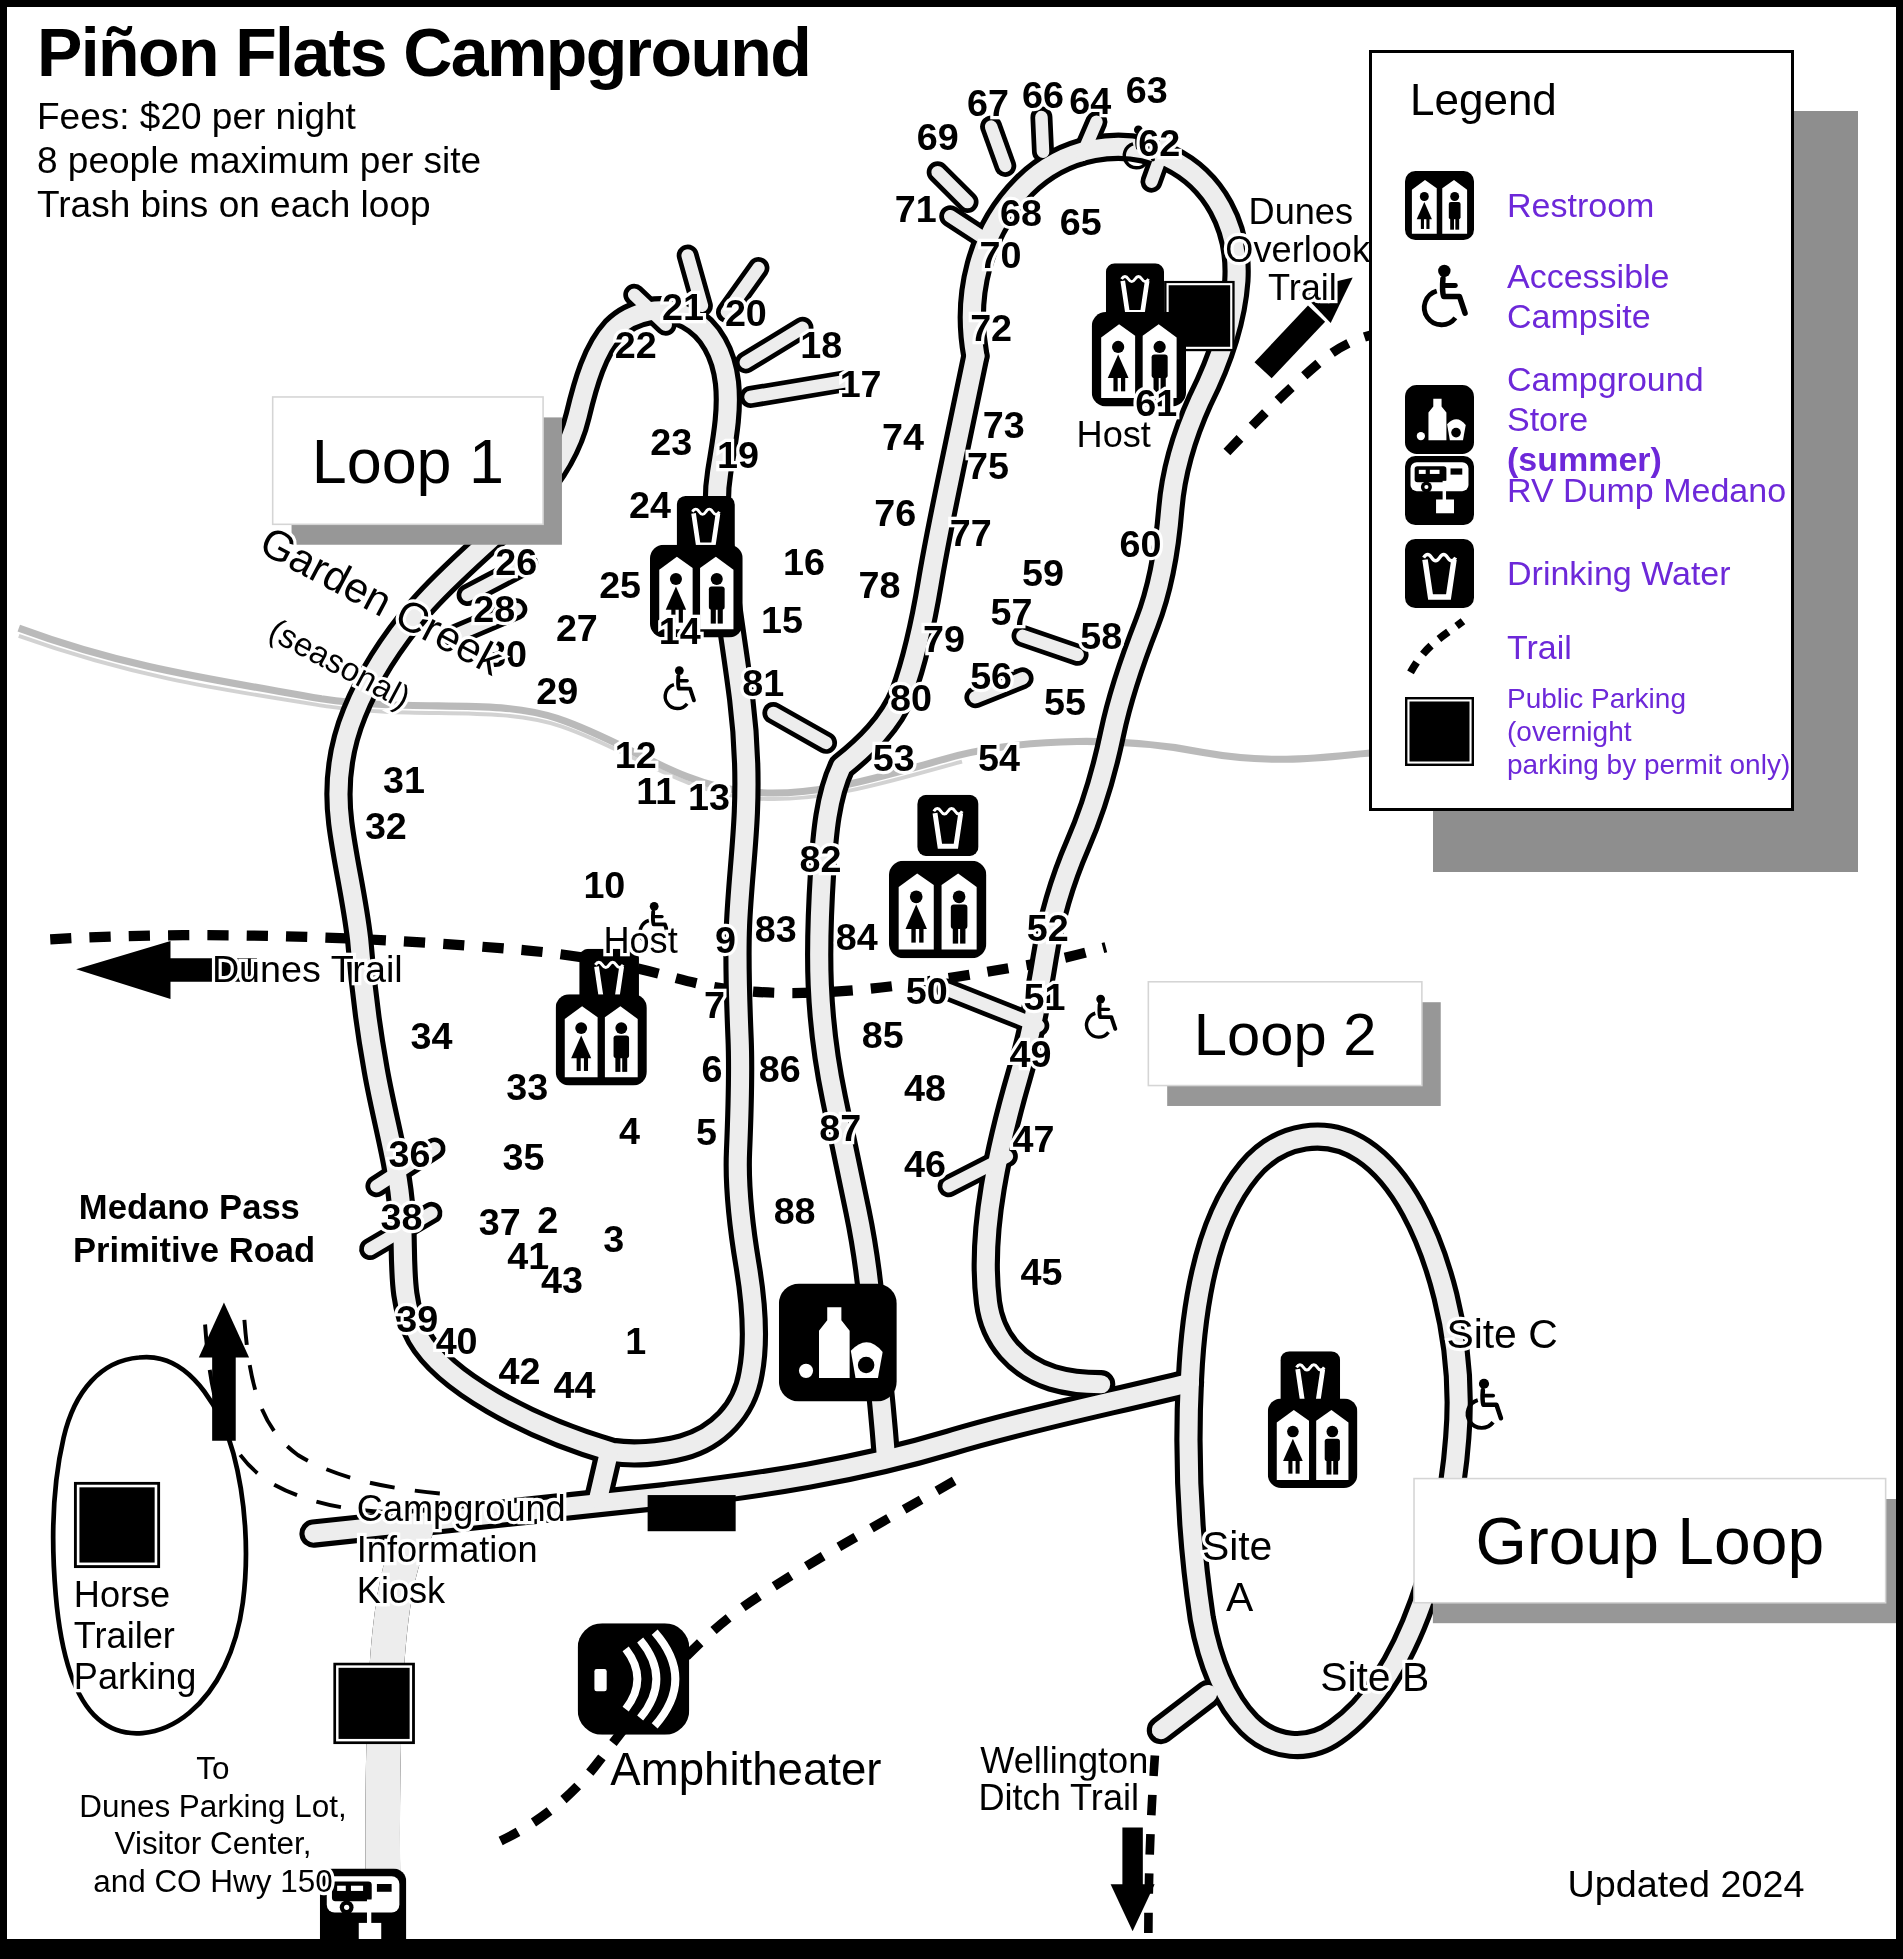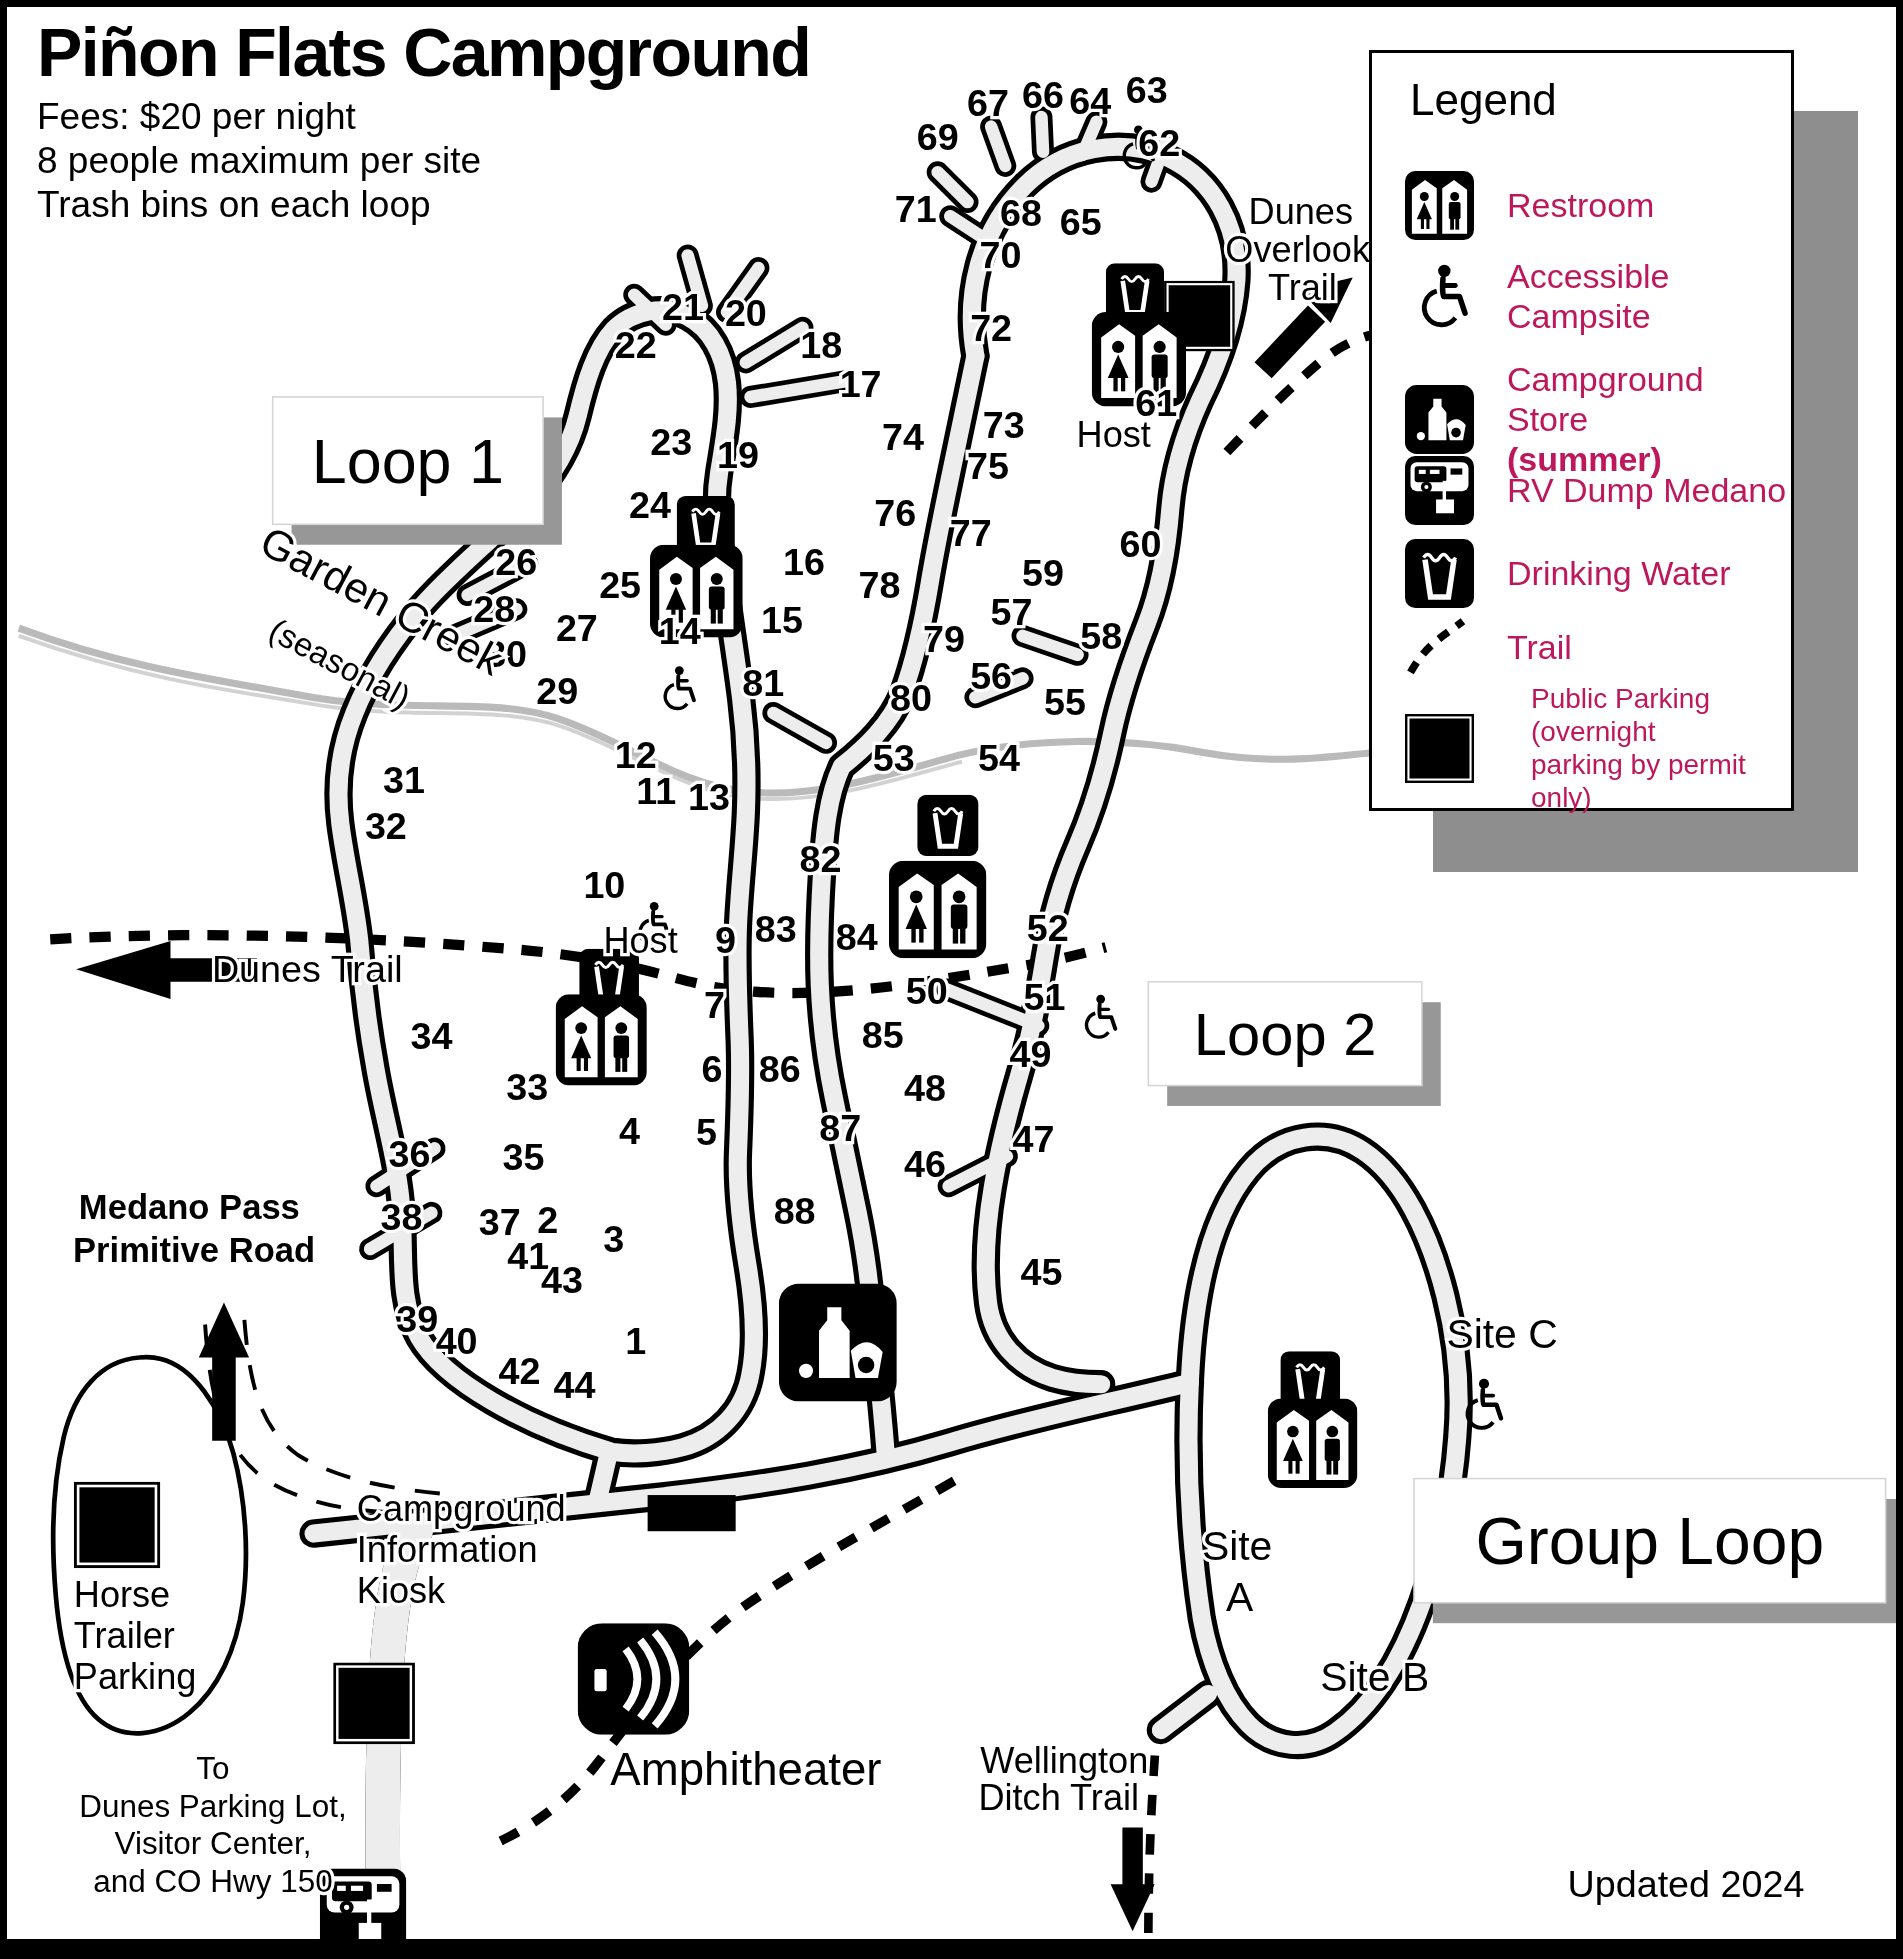--- a/index.html
+++ b/index.html
@@ -10,21 +10,21 @@
   .title-block{position:absolute;left:30px;top:6.3px;z-index:3;}
   .title-block h1{margin:0;font-size:68px;font-weight:bold;letter-spacing:-1.6px;color:#000;}
   .info-line{font-size:37px;font-weight:normal;color:#000;margin-top:7px;line-height:1.0;}
   #map-svg{position:absolute;left:0;top:0;z-index:1;}
   .legend-panel{position:absolute;left:1362px;top:43px;width:425px;height:761px;
       background:#fff;border:3.9px solid #000;z-index:4;
       box-shadow:64px 61px 0 #8e8e8e;}
   .legend-title{font-size:44px;color:#000;margin:22px 0 0 38px;font-weight:normal;}
   .legend-row{position:absolute;left:33px;display:flex;align-items:center;}
   .legend-icon{width:69px;height:69px;flex:0 0 69px;}
-  .legend-text{margin-left:33px;font-size:34px;color:#be185d;line-height:1.18;}
+  .legend-text{margin-left:33px;font-size:34px;color:#6d28d9;line-height:1.18;}
   .legend-text .small{font-size:28px;}
   .legend-text .bold{font-weight:bold;}
   text{fill:#000;}
   .site-num{font-weight:bold;paint-order:stroke;stroke:#fff;stroke-width:8px;}
   .map-label{paint-order:stroke;stroke:#fff;stroke-width:8px;}
 </style>
 </head>
 <body>
 
 <div class="frame">
@@ -428,21 +428,21 @@
           </div>
         </div>
         <div class="legend-row" style="top: 560px;">
           <svg class="legend-icon" viewBox="0 0 100 100">
             <path d="M8 86 C 30 46 55 34 84 12" fill="none" stroke="#000" stroke-width="11" stroke-dasharray="17 15"></path>
           </svg>
           <div class="legend-text">
             <div class=" ">Trail</div>
           </div>
         </div>
-        <div class="legend-row" style="top: 629px; gap: 24px;">
+        <div class="legend-row" style="top: 629px;">
           <svg class="legend-icon" viewBox="0 0 100 100">
             <use href="#sym-parking"></use>
           </svg>
           <div class="legend-text">
             <div class="small ">Public Parking (overnight</div>
             <div class="small ">parking by permit only)</div>
           </div>
         </div>
       </div>
   </div>

